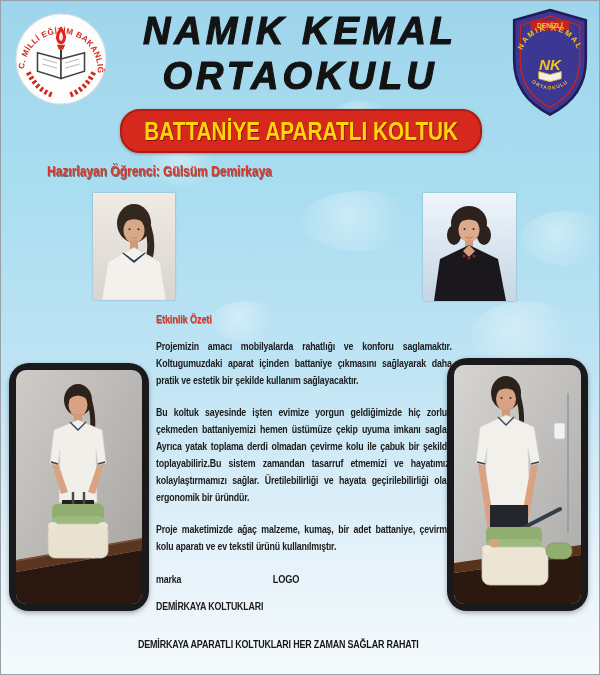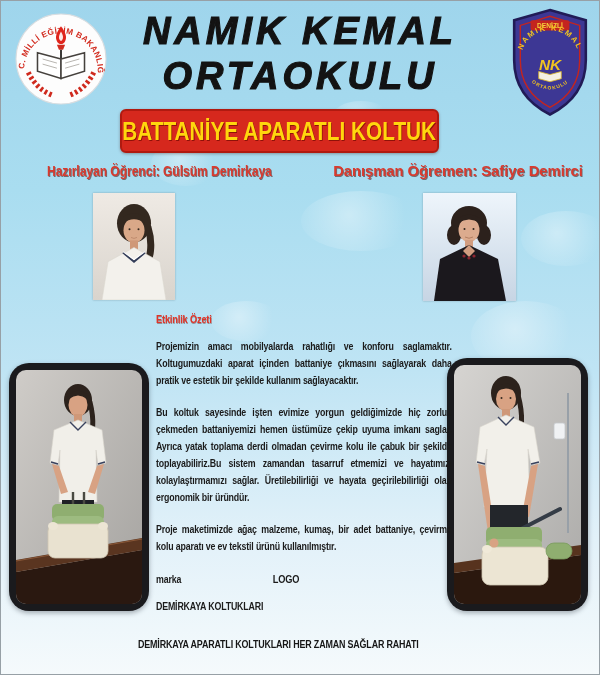--- a/index.html
+++ b/index.html
@@ -21,22 +21,22 @@
   .meb-logo{ position:absolute; left:14px; top:12px; width:92px; height:92px; }
   .shield-logo{ position:absolute; left:506px; top:6px; width:86px; height:112px; }
 
   .title{
     position:absolute; left:100px; right:100px; top:8px; text-align:center;
     font-weight:bold; font-style:italic; font-size:38px; line-height:45px;
     letter-spacing:4px; color:#131313; -webkit-text-stroke:1.1px #131313;
   }
 
   .banner{
-    position:absolute; left:119px; top:108px; width:319px; height:44px;
-    background:#d6281d; border:2px solid #b01a10; border-radius:6px;
+    position:absolute; left:119px; top:108px; width:362px; height:44px;
+    background:#d6281d; border:2px solid #b01a10; border-radius:20px;
     display:flex; align-items:center; justify-content:center;
     box-shadow:0 1px 3px rgba(60,20,10,.35);
   }
   .banner-text{
     color:#ffd60d; font-weight:bold; font-size:26px; white-space:nowrap;
     display:inline-block; transform:scaleX(.8);
     text-shadow:1px 1px 0 #8f1108;
   }
 
   .byline{
@@ -136,23 +136,20 @@
       </text>
     </svg>
   </div>
 
   <div class="banner">
     <span class="banner-text">BATTANİYE APARATLI KOLTUK</span>
   </div>
 
   <div class="byline byline-student">
     <span class="cond">Hazırlayan Öğrenci: Gülsüm Demirkaya</span>
-  </div>
-  <div class="byline byline-advisor">
-    <span class="cond">Danışman Öğremen: Safiye Demirci</span>
   </div>
 
   <div class="portrait portrait-student">
     <svg viewBox="0 0 82 106" preserveAspectRatio="none" xmlns="http://www.w3.org/2000/svg">
       <defs>
           <linearGradient id="pg1" x1="0" y1="0" x2="0" y2="1">
         <stop offset="0" stop-color="#efeae4"></stop>
             <stop offset="1" stop-color="#d9d4cd"></stop>
           </linearGradient>
         </defs>

